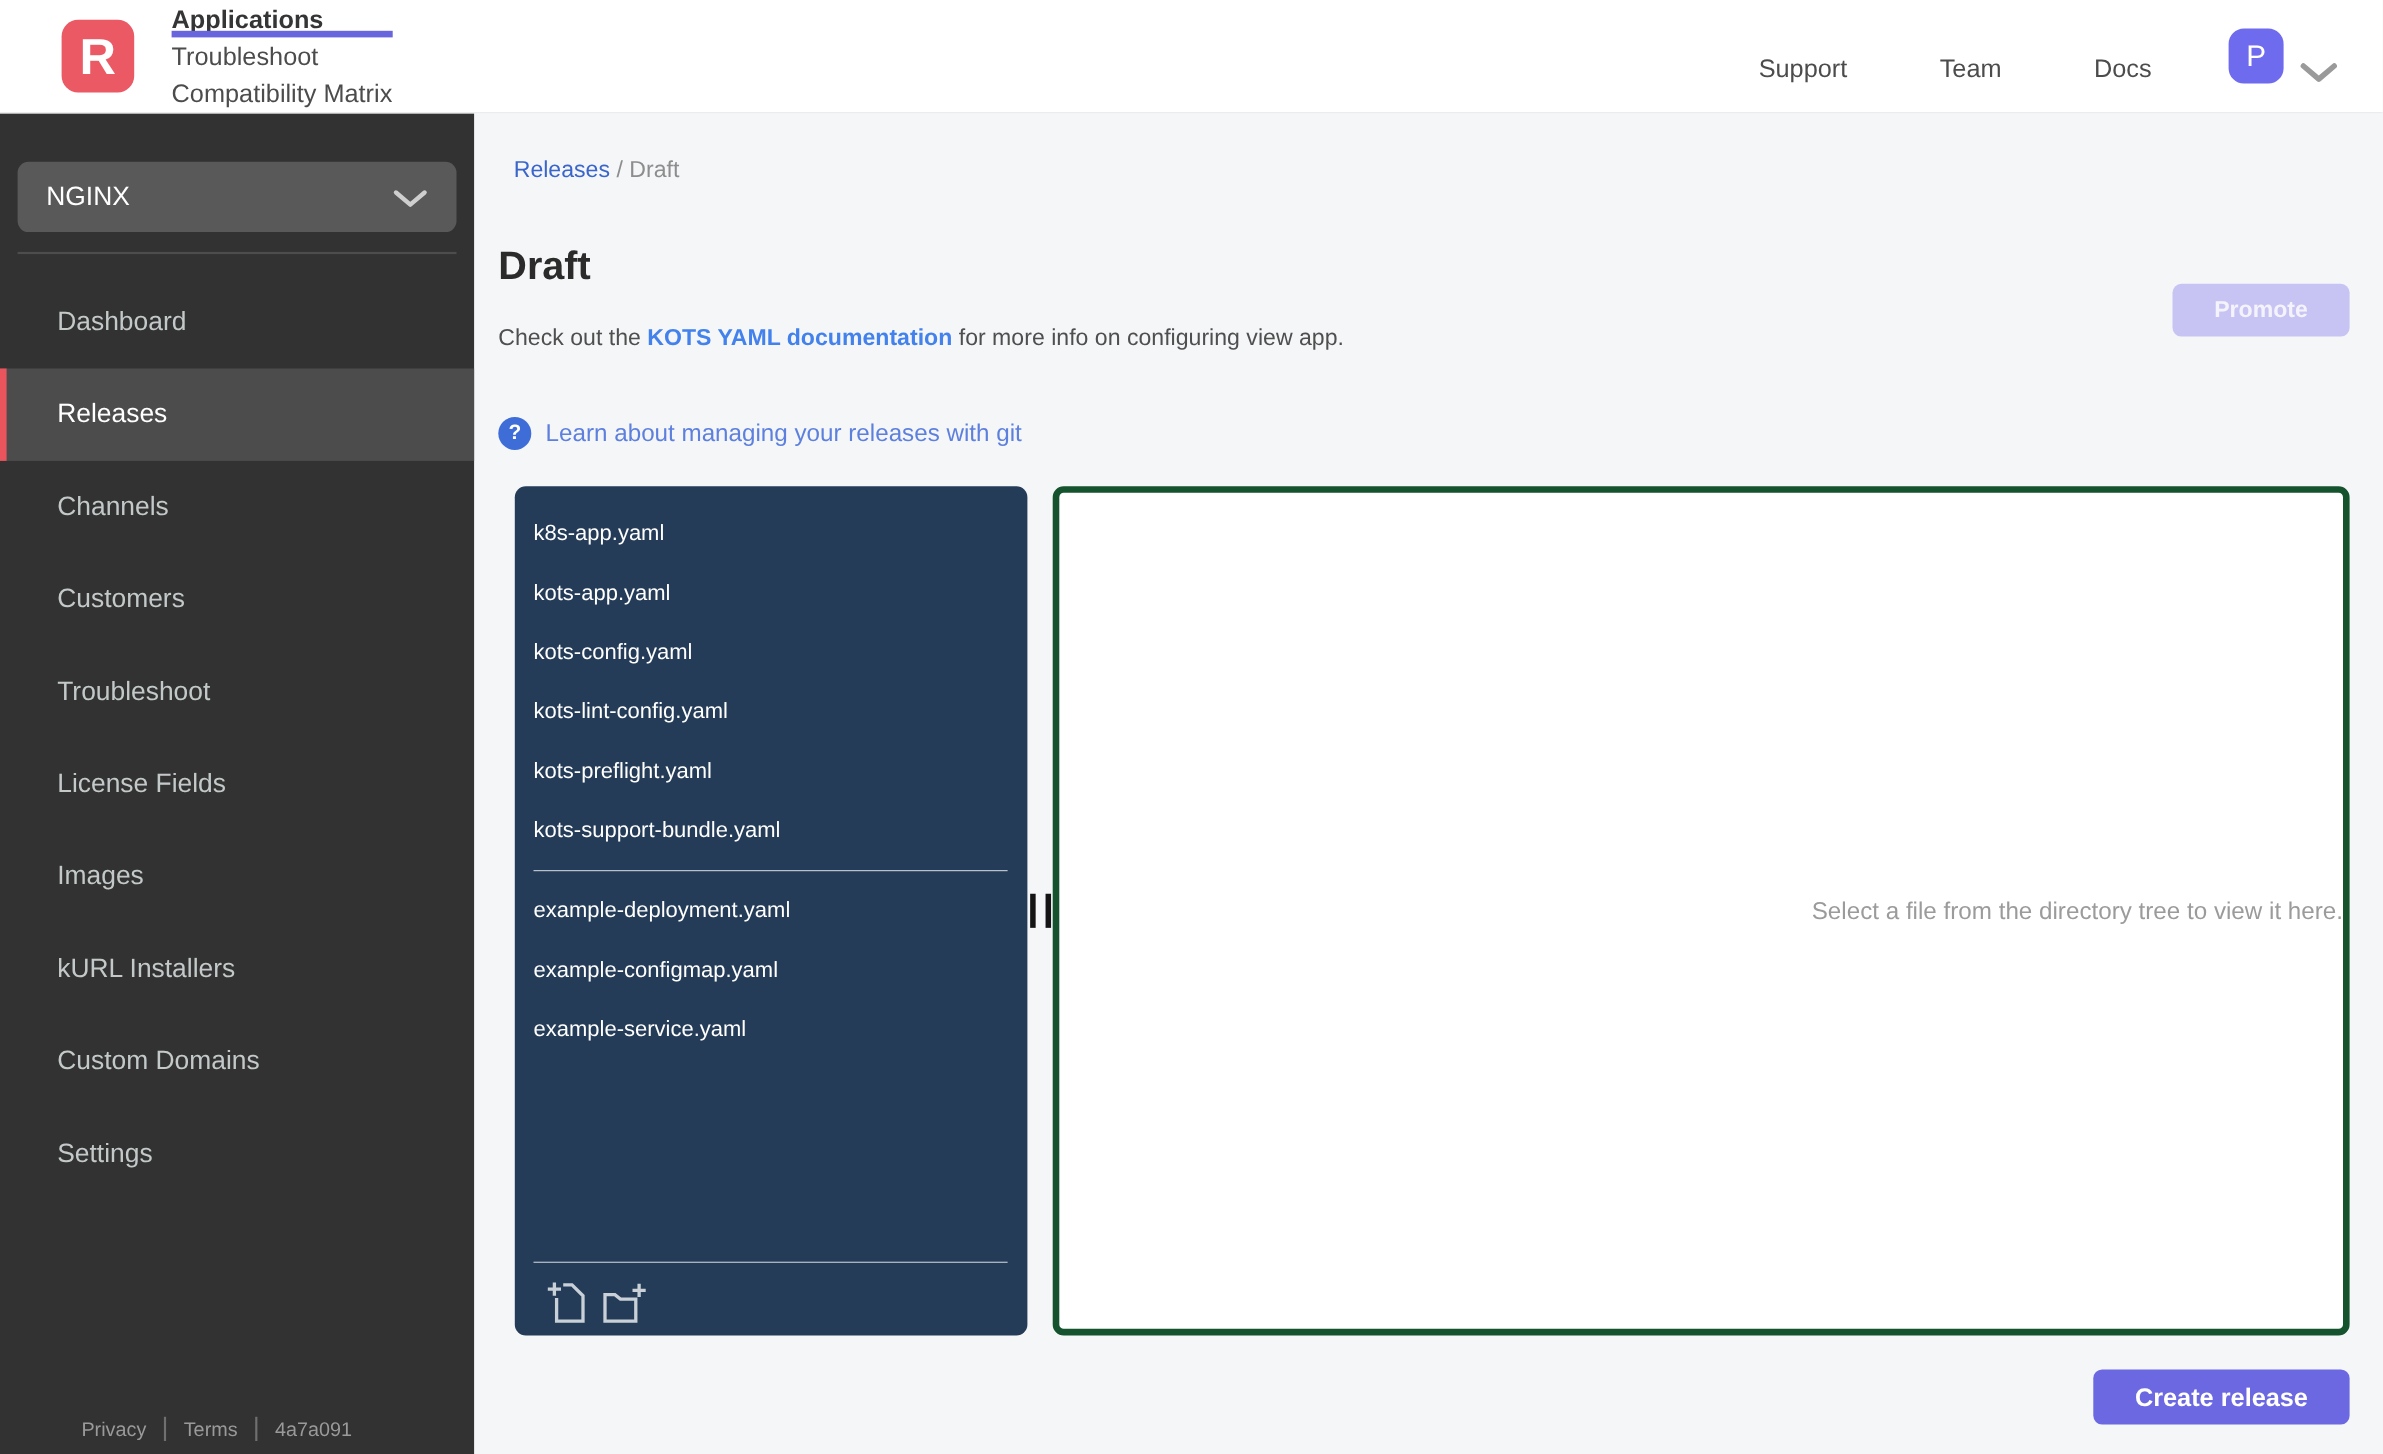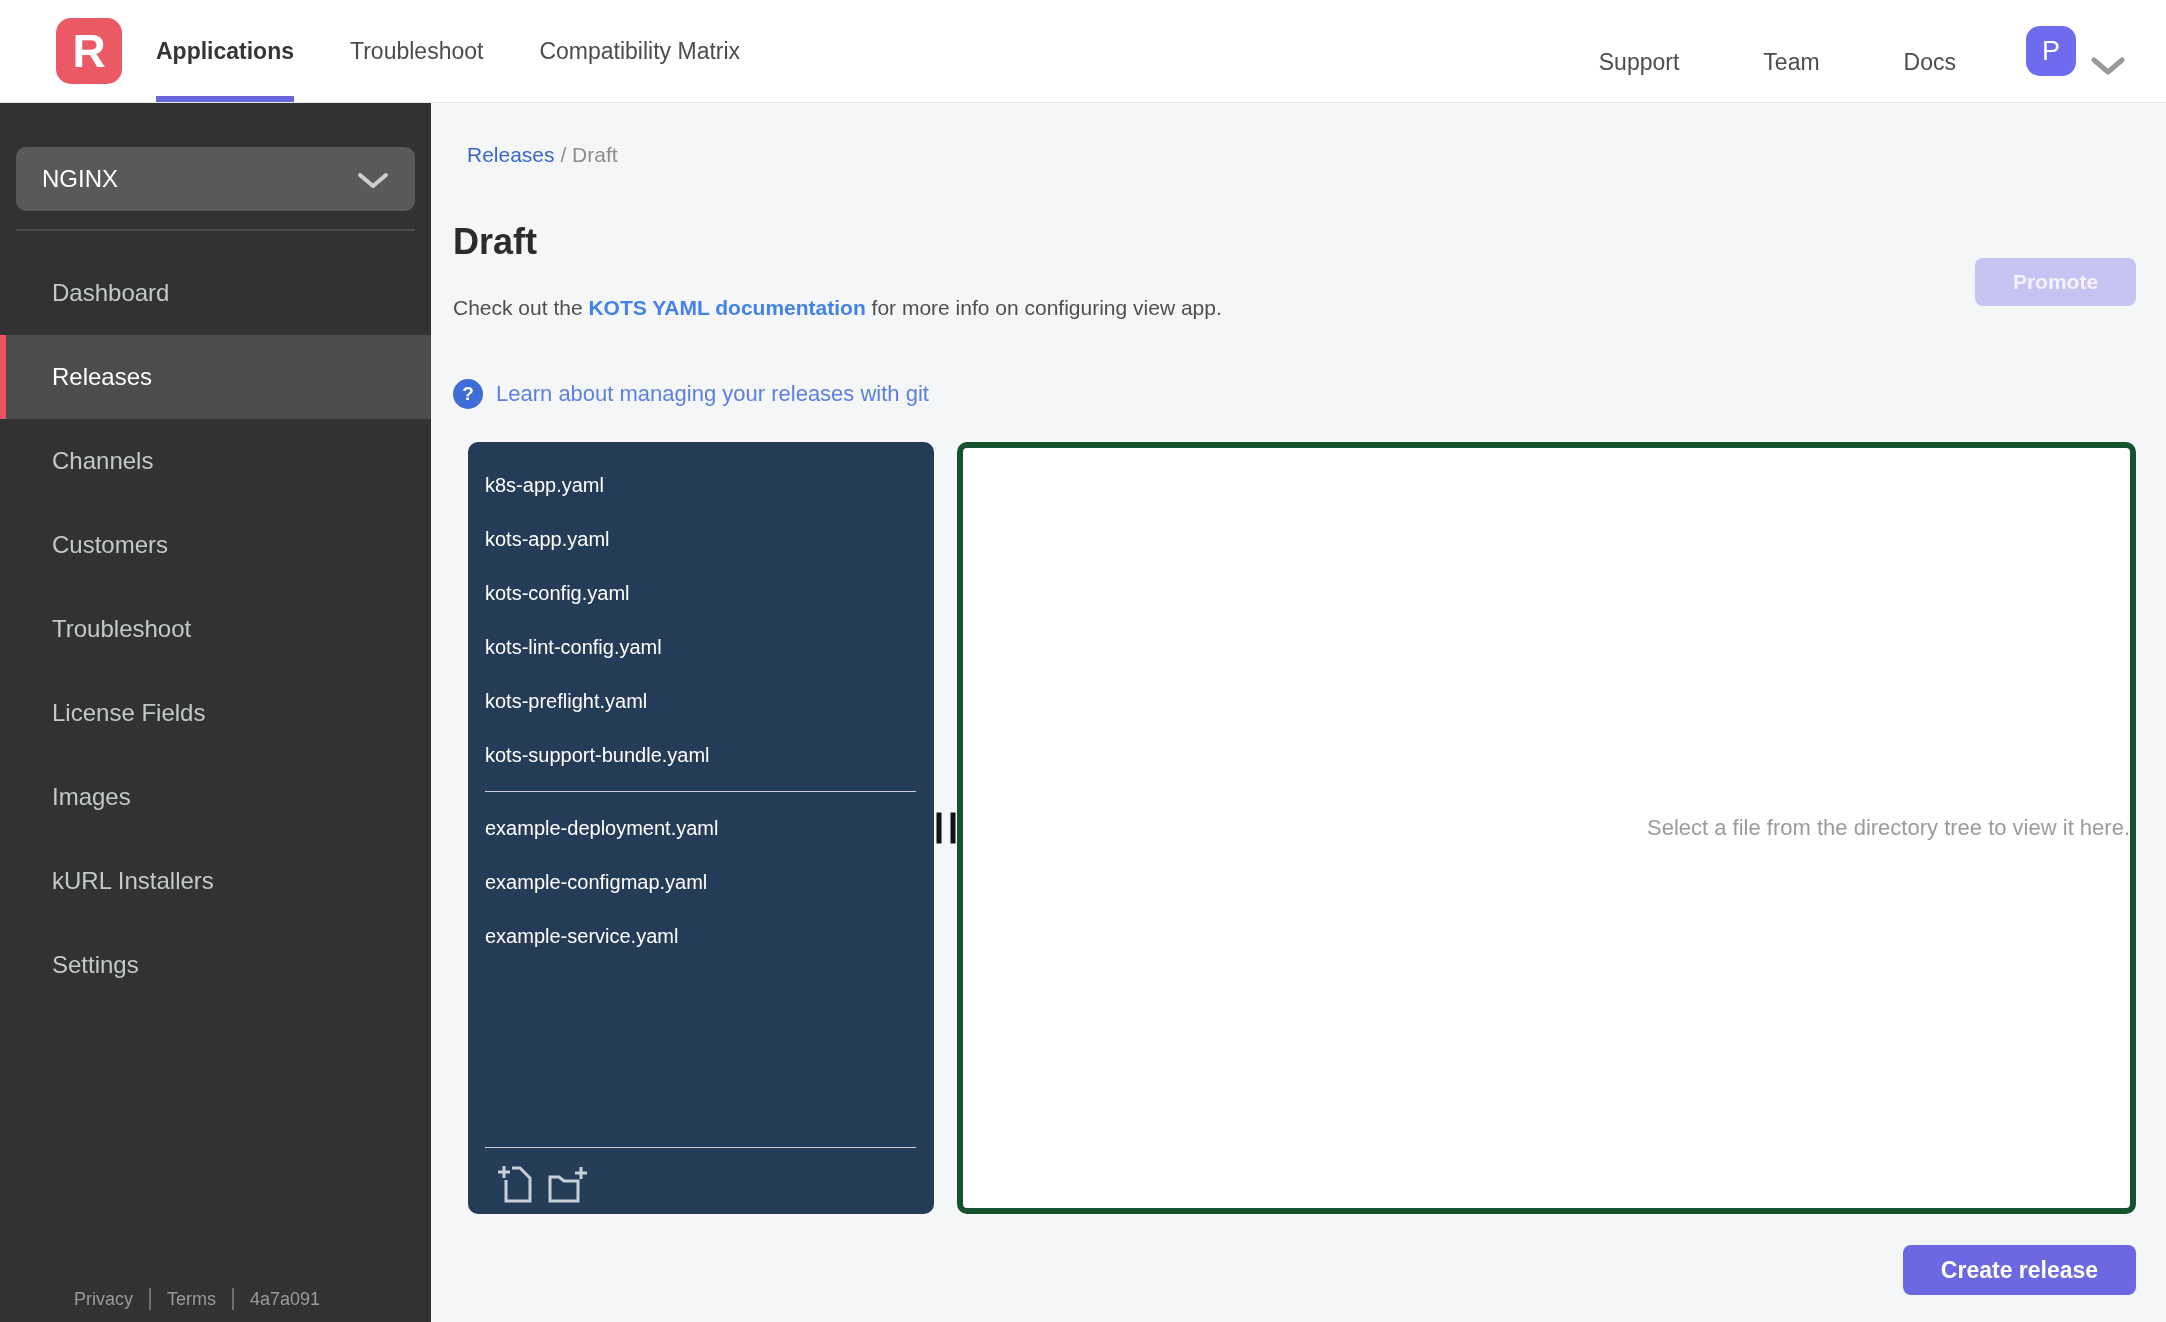--- a/index.html
+++ b/index.html
@@ -15,21 +15,21 @@
     position: absolute; top: 0; left: 0; width: 2166px; height: 103px;
     background: #ffffff; border-bottom: 1px solid #e6e8ea;
     display: flex; align-items: center; z-index: 5;
   }
   .logo {
     width: 66px; height: 66px; margin-left: 56px; flex: 0 0 auto;
     background: #ea5964; border-radius: 15px;
     color: #fff; font-size: 46px; font-weight: bold;
     display: flex; align-items: center; justify-content: center;
   }
-  .topnav-tabs { display: flex; height: 100%; margin-left: 6px; }
+  .topnav-tabs { display: flex; height: 100%; margin-left: 6px; flex-direction: column; }
   .tab {
     position: relative; height: 100%; padding: 0 28px;
     display: flex; align-items: center;
     font-size: 23px; color: #4c4c4c; cursor: pointer; white-space: nowrap;
   }
   .tab.active { font-weight: bold; color: #353535; }
   .tab.active::after {
     content: ""; position: absolute; left: 28px; right: 28px; bottom: 0;
     height: 6px; background: #6865dd;
   }
@@ -169,20 +169,21 @@
   <div class="sidebar-divider"></div>
   <nav class="side-items">
     <div class="side-item">Dashboard</div>
     <div class="side-item active">Releases</div>
     <div class="side-item">Channels</div>
     <div class="side-item">Customers</div>
     <div class="side-item">Troubleshoot</div>
     <div class="side-item">License Fields</div>
     <div class="side-item">Images</div>
     <div class="side-item">kURL Installers</div>
+    <div class="side-item">Custom Domains</div>
     <div class="side-item">Settings</div>
   </nav>
   <div class="sidebar-footer">
     <span class="foot-link">Privacy</span>
     <span class="foot-sep"></span>
     <span class="foot-link">Terms</span>
     <span class="foot-sep"></span>
     <span>4a7a091</span>
   </div>
 </aside>

